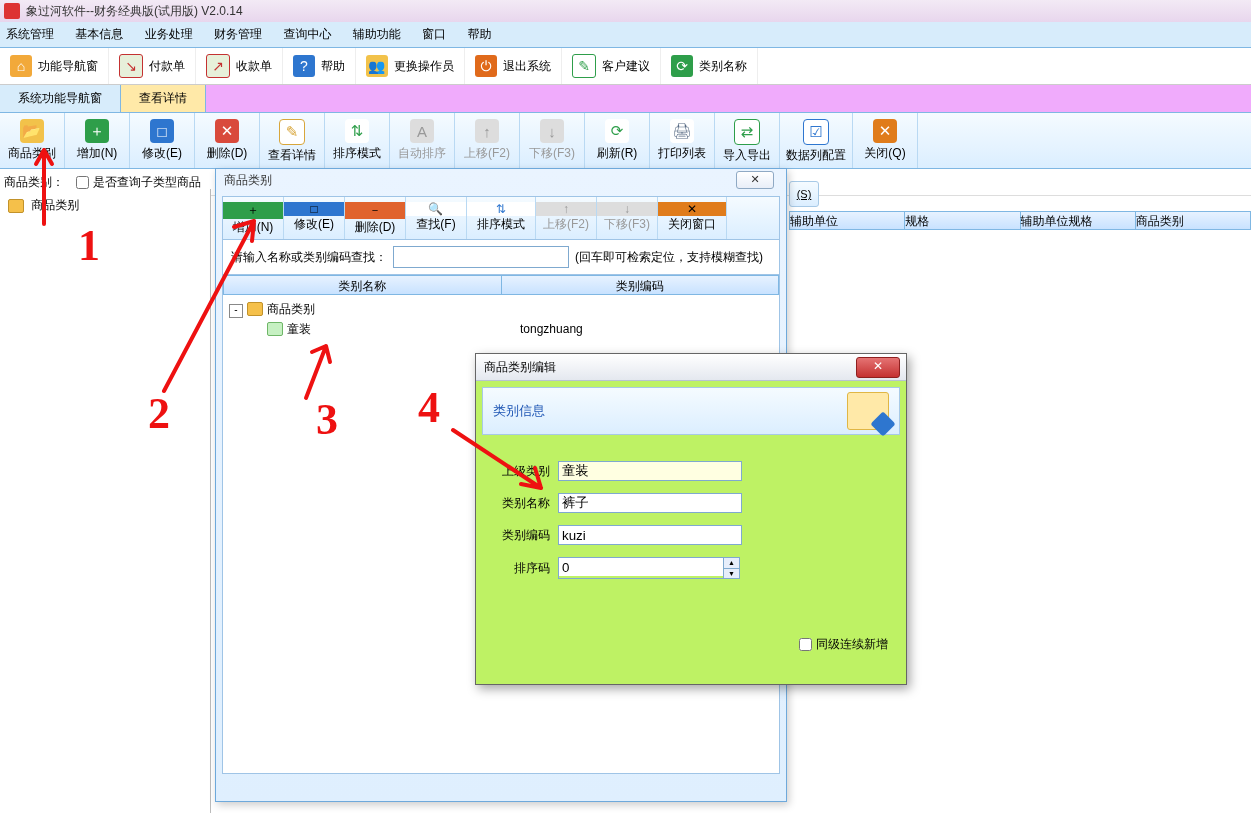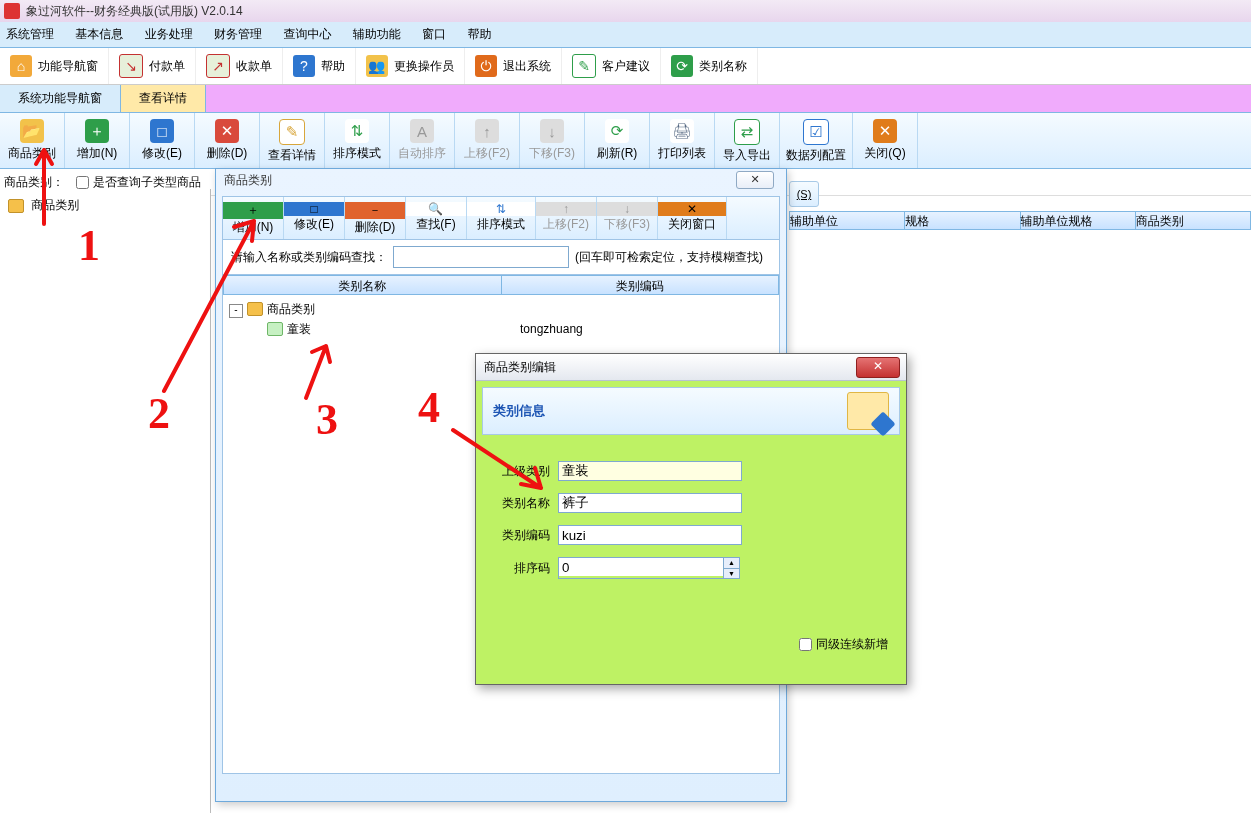--- a/index.html
+++ b/index.html
@@ -46,21 +46,21 @@
   .modal .tree .cell{flex:1}
   .modal .tree .tw{display:inline-block;width:12px;height:12px;border:1px solid #888;text-align:center;line-height:10px;font-size:10px;margin-right:4px;background:#fff}
   .modal .tree .fico{display:inline-block;width:14px;height:12px;background:#f5c04a;border:1px solid #c2922a;border-radius:2px;margin-right:4px;vertical-align:middle}
   .modal .tree .gico{display:inline-block;width:14px;height:12px;background:#c6f0c2;border:1px solid #6fb668;border-radius:2px;margin-right:4px;vertical-align:middle}
   .modal .foot{position:absolute;left:6px;right:6px;bottom:4px;height:20px;background:linear-gradient(#e7f2ff,#c8e2ff);border:1px solid #7fb7e3;line-height:20px;padding-left:6px}
   
   .dlg{position:absolute;left:475px;top:353px;width:430px;height:330px;background:#bef264;border:1px solid #666;box-shadow:3px 4px 10px rgba(0,0,0,.35)}
   .dlg .dtitle{height:26px;background:linear-gradient(#fff,#e4e8ef);border-bottom:1px solid #b8c2d1;line-height:26px;padding-left:8px;position:relative}
   .dlg .dclose{position:absolute;right:6px;top:3px;width:42px;height:19px;background:linear-gradient(#e57373,#c43131);border:1px solid #8e1f1f;border-radius:3px;color:#fff;text-align:center;line-height:17px;font-size:12px}
   .dlg .dhead{margin:6px;border:1px solid #a7c9e6;height:46px;background:linear-gradient(#f5fbff,#dbeeff);display:flex;align-items:center;justify-content:space-between;padding:0 10px}
-  .dlg .dhead .t{color:#1d55b4;font-weight:bold;font-size:13px}
+  .dlg .dhead .t{color:#1d55b4;font-weight:normal;font-size:13px}
   .dlg .dhead .bigico{width:40px;height:36px;background:#ffe9a8;border:1px solid #e0b645;border-radius:3px;position:relative}
   .dlg .dhead .bigico:after{content:"";position:absolute;right:-4px;bottom:-4px;width:18px;height:18px;background:#2e76cf;border-radius:3px;transform:rotate(45deg)}
   .dlg .form{padding:8px 14px}
   .dlg .frow{display:flex;align-items:center;margin:12px 0}
   .dlg .frow label{width:60px;text-align:right;margin-right:8px}
   .dlg .frow input{width:176px;height:18px;border:1px solid #7fa9cf;padding:0 3px}
   .dlg .frow .ro{background:#ffffe1}
   .dlg .sbtns{position:absolute;right:14px;top:100px}
   .dlg .sbtns .b{width:76px;height:24px;border:1px solid #a7c9e6;background:linear-gradient(#f5fbff,#dbeeff);border-radius:3px;margin-bottom:14px;display:flex;align-items:center;justify-content:center;gap:4px}
   .dlg .sbtns .sq{width:12px;height:12px;border-radius:2px;display:inline-block}

